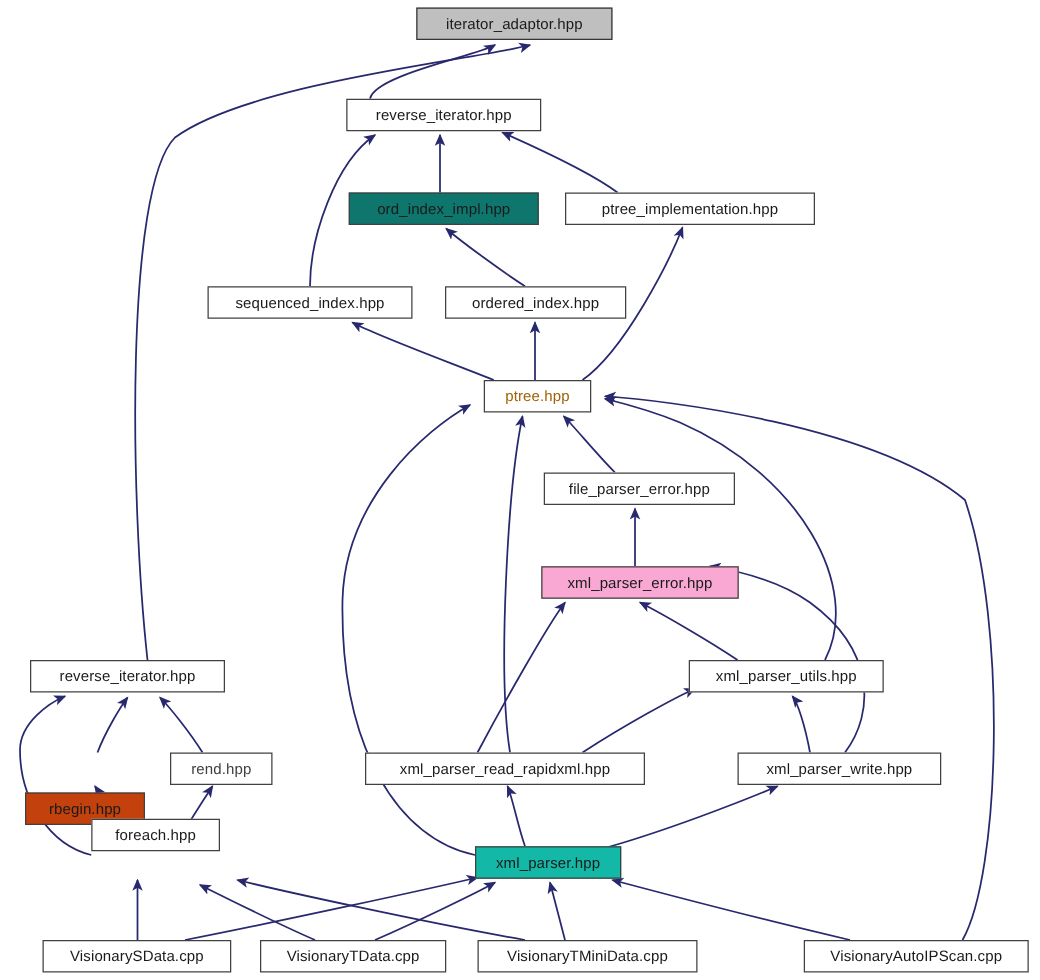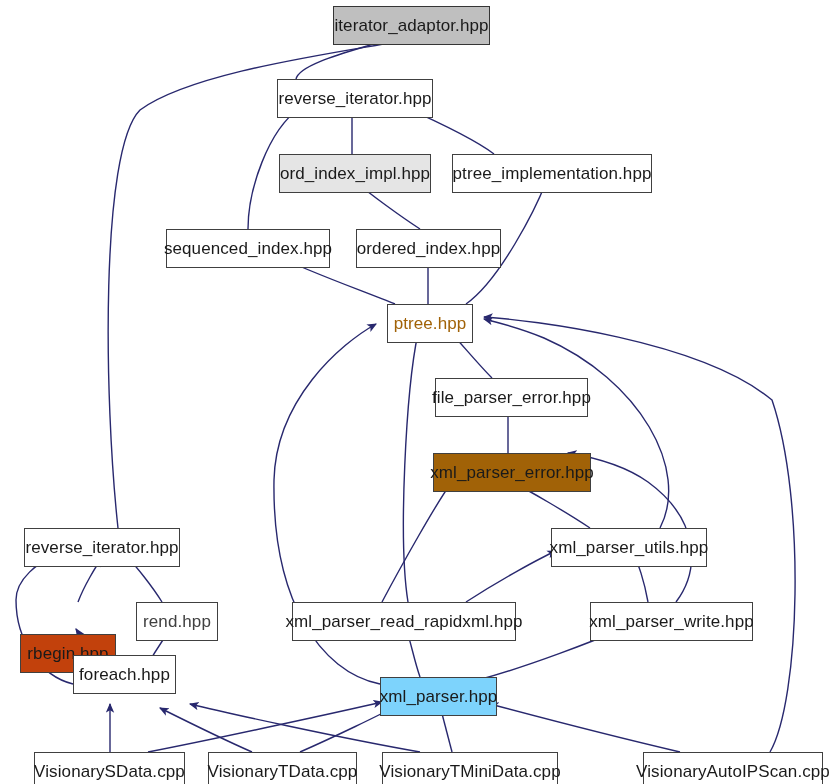--- a/index.html
+++ b/index.html
@@ -1,22 +1,22 @@
 <!DOCTYPE html>
 <html><head>
 <meta charset="utf-8">
 <title>iterator_adaptor.hpp include dependency graph</title>
 <style>
   html,body{margin:0;padding:0;background:#ffffff;}
   body{font-family:"Liberation Sans","DejaVu Sans",sans-serif;}
   #graph{position:relative;width:832px;height:784px;background:#ffffff;overflow:hidden;}
   #edges{position:absolute;left:0;top:0;width:832px;height:784px;pointer-events:none;}
   .node{position:absolute;box-sizing:border-box;border:1px solid #404040;background:#ffffff;
-        display:flex;align-items:center;justify-content:center;height:39px;
-        font-size:17px;color:#1a1a1a;white-space:nowrap;letter-spacing:0.1px;z-index:2;}
+        display:flex;align-items:center;justify-content:center;height:26px;
+        font-size:12px;color:#1a1a1a;white-space:nowrap;letter-spacing:0.1px;z-index:2;}
   .node.root{background:#bfbfbf;border-color:#353535;}
   .node .lbl{line-height:1;padding:0 5px;}
 </style>
 </head>
 <body>
 
 <div id="graph" style="background: rgb(255, 255, 255);">
   <svg id="edges" viewBox="0 0 832 784" xmlns="http://www.w3.org/2000/svg">
     <defs>
       <marker id="arrowhead" markerWidth="7" markerHeight="7" refX="6.2" refY="3.2" orient="auto" markerUnits="strokeWidth">
@@ -60,39 +60,39 @@
         <path d="M 770,752 C 800,700 806,500 772,400 C 700,340 530,320 484,317" fill="none" stroke="#28286e" stroke-width="1.4" marker-end="url(#arrowhead)"></path>
       </g>
   </svg>
   <div id="nodes">
       <div class="node root" style="left: 333px; top: 6px; width: 157px; border-color: rgb(53, 53, 53); background: rgb(191, 191, 191); color: rgb(26, 26, 26);">
         <span class="lbl">iterator_adaptor.hpp</span>
       </div>
       <div class="node" style="left: 277px; top: 79px; width: 156px; border-color: rgb(64, 64, 64); background: rgb(255, 255, 255); color: rgb(26, 26, 26);">
         <span class="lbl">reverse_iterator.hpp</span>
       </div>
-      <div class="node" style="left: 279px; top: 154px; width: 152px; border-color: rgb(64, 64, 64); background: #e5e5e5; color: rgb(26, 26, 26);">
+      <div class="node" style="left: 279px; top: 154px; width: 152px; border-color: rgb(64, 64, 64); background: #0f766e; color: rgb(26, 26, 26);">
         <span class="lbl">ord_index_impl.hpp</span>
       </div>
       <div class="node" style="left: 452px; top: 154px; width: 200px; border-color: rgb(64, 64, 64); background: rgb(255, 255, 255); color: rgb(26, 26, 26);">
         <span class="lbl">ptree_implementation.hpp</span>
       </div>
       <div class="node" style="left: 166px; top: 229px; width: 164px; border-color: rgb(64, 64, 64); background: rgb(255, 255, 255); color: rgb(26, 26, 26);">
         <span class="lbl">sequenced_index.hpp</span>
       </div>
       <div class="node" style="left: 356px; top: 229px; width: 145px; border-color: rgb(64, 64, 64); background: rgb(255, 255, 255); color: rgb(26, 26, 26);">
         <span class="lbl">ordered_index.hpp</span>
       </div>
       <div class="node" style="left: 387px; top: 304px; width: 86px; border-color: rgb(64, 64, 64); background: rgb(255, 255, 255); color: #a16207;">
         <span class="lbl">ptree.hpp</span>
       </div>
       <div class="node" style="left: 435px; top: 378px; width: 153px; border-color: rgb(64, 64, 64); background: rgb(255, 255, 255); color: rgb(26, 26, 26);">
         <span class="lbl">file_parser_error.hpp</span>
       </div>
-      <div class="node" style="left: 433px; top: 453px; width: 158px; border-color: rgb(64, 64, 64); background: #a16207; color: rgb(26, 26, 26);">
+      <div class="node" style="left: 433px; top: 453px; width: 158px; border-color: rgb(64, 64, 64); background: #f9a8d4; color: rgb(26, 26, 26);">
         <span class="lbl">xml_parser_error.hpp</span>
       </div>
       <div class="node" style="left: 24px; top: 528px; width: 156px; border-color: rgb(64, 64, 64); background: rgb(255, 255, 255); color: rgb(26, 26, 26);">
         <span class="lbl">reverse_iterator.hpp</span>
       </div>
       <div class="node" style="left: 551px; top: 528px; width: 156px; border-color: rgb(64, 64, 64); background: rgb(255, 255, 255); color: rgb(26, 26, 26);">
         <span class="lbl">xml_parser_utils.hpp</span>
       </div>
       <div class="node" style="left: 20px; top: 634px; width: 96px; border-color: rgb(64, 64, 64); background: #c2410c; color: rgb(26, 26, 26);">
         <span class="lbl">rbegin.hpp</span>
@@ -102,21 +102,21 @@
       </div>
       <div class="node" style="left: 292px; top: 602px; width: 224px; border-color: rgb(64, 64, 64); background: rgb(255, 255, 255); color: rgb(26, 26, 26);">
         <span class="lbl">xml_parser_read_rapidxml.hpp</span>
       </div>
       <div class="node" style="left: 590px; top: 602px; width: 163px; border-color: rgb(64, 64, 64); background: rgb(255, 255, 255); color: rgb(26, 26, 26);">
         <span class="lbl">xml_parser_write.hpp</span>
       </div>
       <div class="node" style="left: 73px; top: 655px; width: 103px; border-color: rgb(64, 64, 64); background: rgb(255, 255, 255); color: rgb(26, 26, 26);">
         <span class="lbl">foreach.hpp</span>
       </div>
-      <div class="node" style="left: 380px; top: 677px; width: 117px; border-color: rgb(64, 64, 64); background: #7dd3fc; color: rgb(26, 26, 26);">
+      <div class="node" style="left: 380px; top: 677px; width: 117px; border-color: rgb(64, 64, 64); background: #14b8a6; color: rgb(26, 26, 26);">
         <span class="lbl">xml_parser.hpp</span>
       </div>
       <div class="node" style="left: 34px; top: 752px; width: 151px; border-color: rgb(64, 64, 64); background: rgb(255, 255, 255); color: rgb(26, 26, 26);">
         <span class="lbl">VisionarySData.cpp</span>
       </div>
       <div class="node" style="left: 208px; top: 752px; width: 149px; border-color: rgb(64, 64, 64); background: rgb(255, 255, 255); color: rgb(26, 26, 26);">
         <span class="lbl">VisionaryTData.cpp</span>
       </div>
       <div class="node" style="left: 382px; top: 752px; width: 176px; border-color: rgb(64, 64, 64); background: rgb(255, 255, 255); color: rgb(26, 26, 26);">
         <span class="lbl">VisionaryTMiniData.cpp</span>

